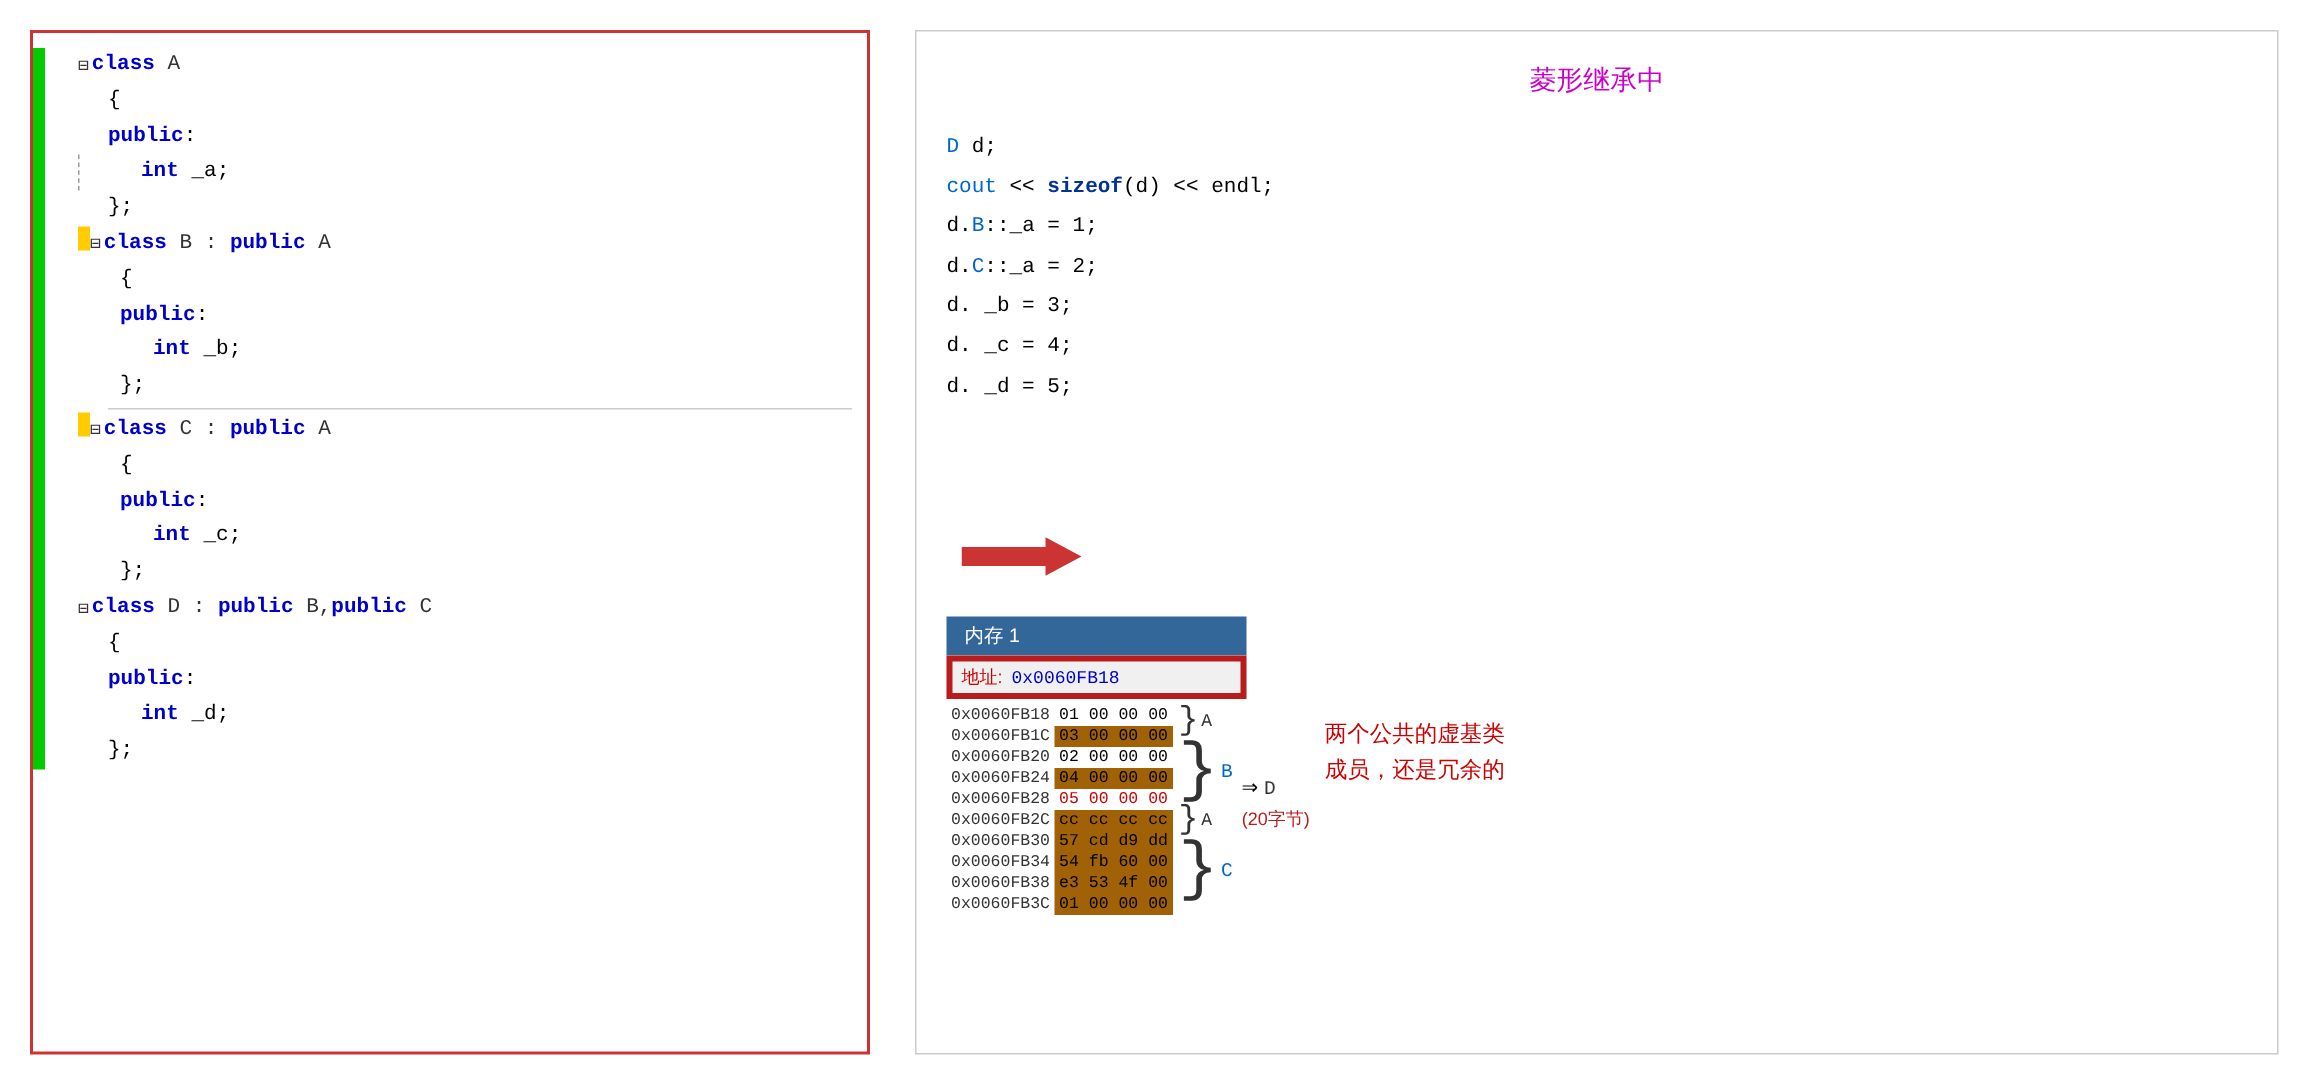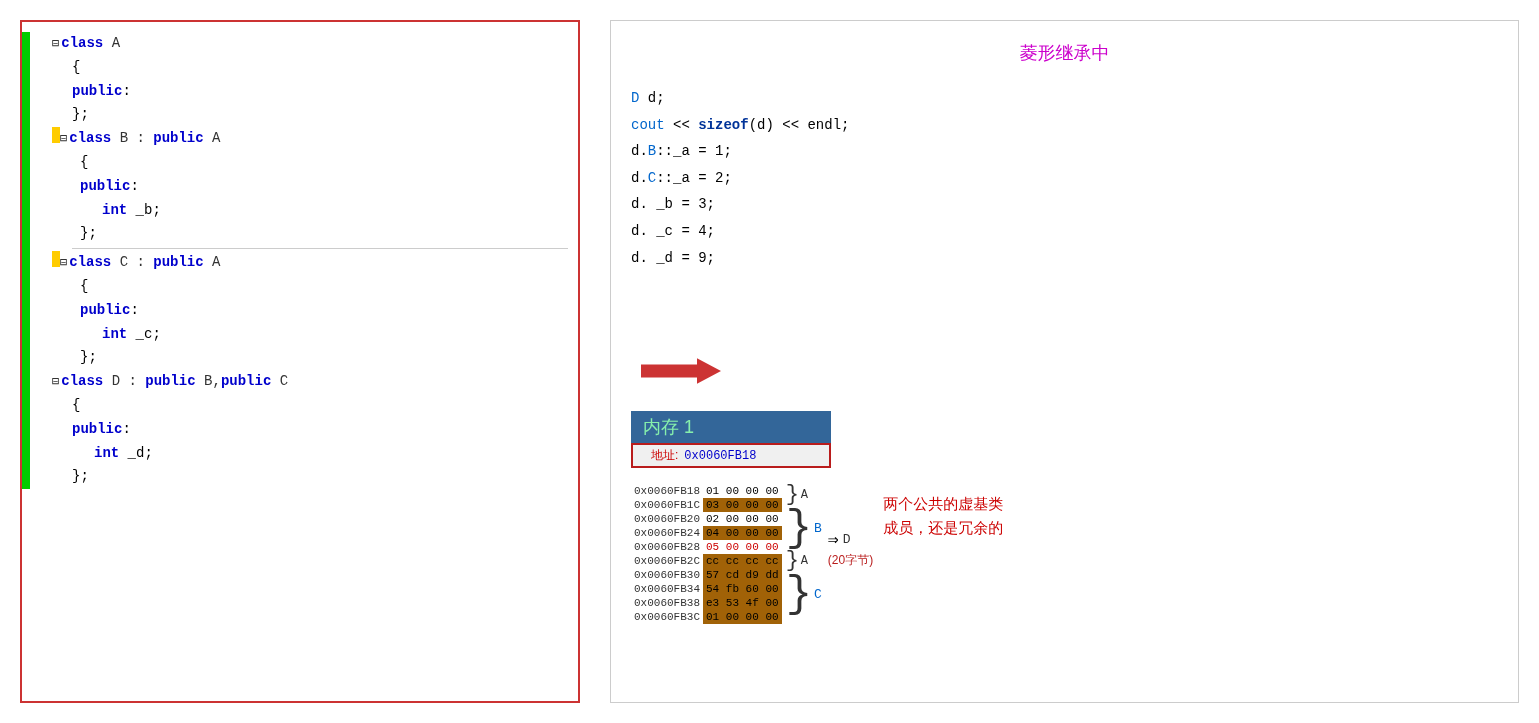--- a/index.html
+++ b/index.html
@@ -116,37 +116,37 @@
 
     
     .memory-section {
       display: flex;
       flex-direction: column;
       align-items: flex-start;
     }
 
     .memory-header {
       background: #336699;
-      color: #86efac;
+      color: #ffffff;
       padding: 4px 12px;
       font-family: 'Microsoft YaHei', sans-serif;
-      font-size: 18px;
+      font-size: 13px;
       width: 200px;
       margin-bottom: 0;
     }
 
     .memory-address-bar {
       display: flex;
       align-items: center;
       background: #f0f0f0;
-      border: 2px solid #b91c1c;
-      padding: 2px 18px;
+      border: 4px solid #b91c1c;
+      padding: 2px 6px;
       font-size: 12px;
       width: 200px;
-      margin-bottom: 16px;
+      margin-bottom: 4px;
     }
 
     .memory-address-label {
       color: #cc0000;
       margin-right: 6px;
       font-family: 'Microsoft YaHei', sans-serif;
     }
 
     .memory-address-value {
       color: #0000cc;
@@ -220,20 +220,24 @@
       <span class="collapse-btn">⊟</span>
       <span class="kw-class">class</span>&nbsp;<span class="txt-normal">A</span>
     </div>
     <div class="code-line">
       <span style="padding-left:20px">{</span>
     </div>
     <div class="code-line">
       <span style="padding-left:20px; color:#0000cc; font-weight:bold;">public</span><span>:</span>
     </div>
     <div class="code-line">
+      <span style="display:inline-block; width:12px; border-left:1px dashed #999; height:1.7em;"></span>
+      <span style="padding-left:30px;"><span class="kw-int">int</span> _a;</span>
+    </div>
+    <div class="code-line">
       <span style="padding-left:20px">};</span>
     </div>
 
     <div style="position:relative;">
       <div class="yellow-dot" style="top:0; background:#ffcc00;"></div>
       <div class="code-line" style="padding-left:8px;">
         <span class="collapse-btn">⊟</span>
         <span class="kw-class">class</span>&nbsp;<span class="txt-normal">B : </span><span class="kw-public">public</span>&nbsp;<span class="txt-normal">A</span>
       </div>
       <div class="code-line" style="padding-left:8px;">
@@ -302,21 +306,21 @@
 
   <div class="content-area">
 
     <div class="code-block">
       <div><span class="code-blue">D</span> d;</div>
       <div><span class="code-blue">cout</span> &lt;&lt; <span class="code-navy" style="font-weight:bold;">sizeof</span>(d) &lt;&lt; endl;</div>
       <div>d.<span class="code-blue">B</span>::_a = 1;</div>
       <div>d.<span class="code-blue">C</span>::_a = 2;</div>
       <div>d. _b = 3;</div>
       <div>d. _c = 4;</div>
-      <div>d. _d = 9;</div>
+      <div>d. _d = 5;</div>
     </div>
 
     <div class="arrow-right">
       <svg class="arrow-svg" viewBox="0 0 100 40">
         <polygon points="0,12 70,12 70,4 100,20 70,36 70,28 0,28" fill="#cc3333"></polygon>
       </svg>
     </div>
 
     <div class="memory-section">
       <div class="memory-header">内存 1</div>

